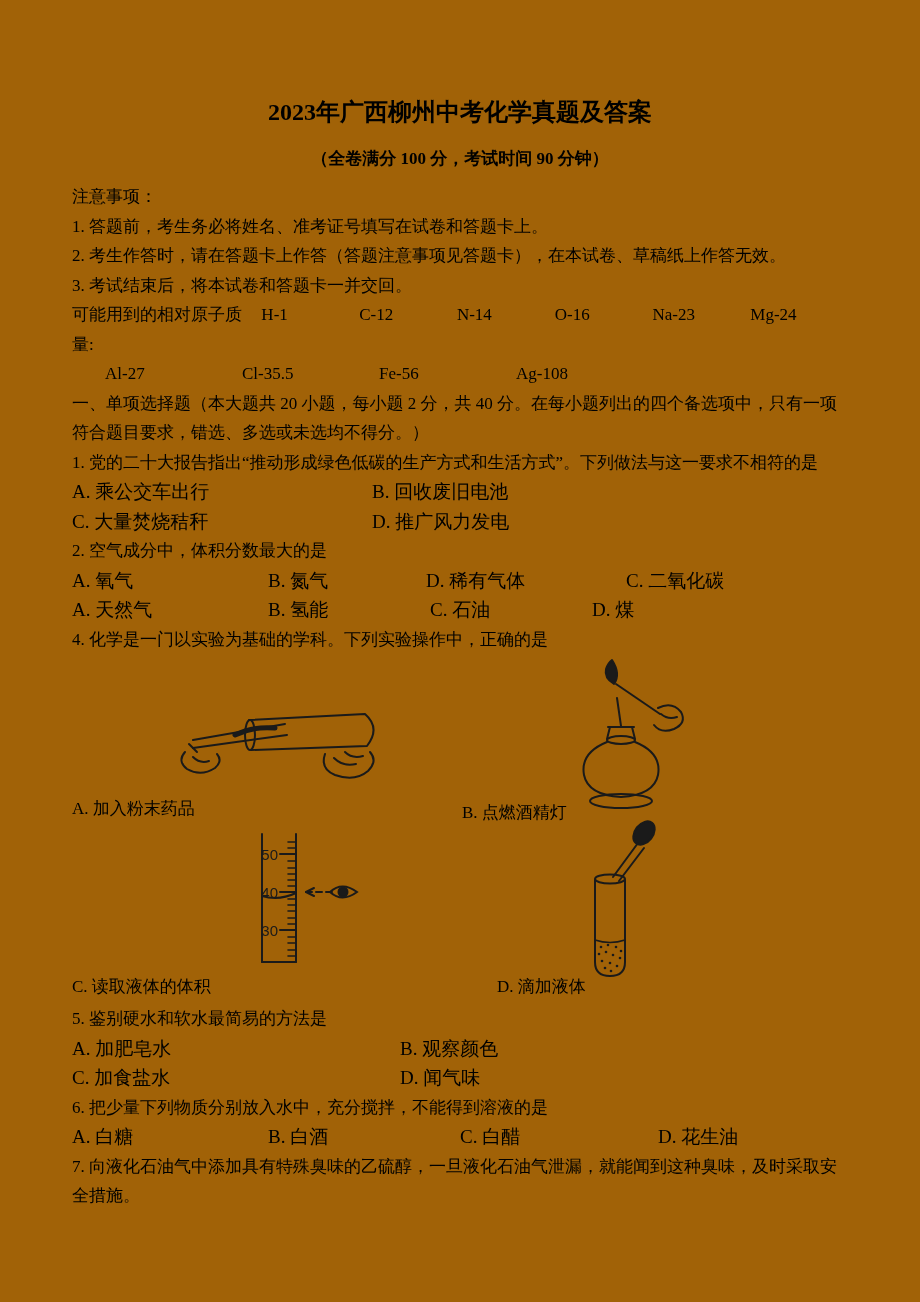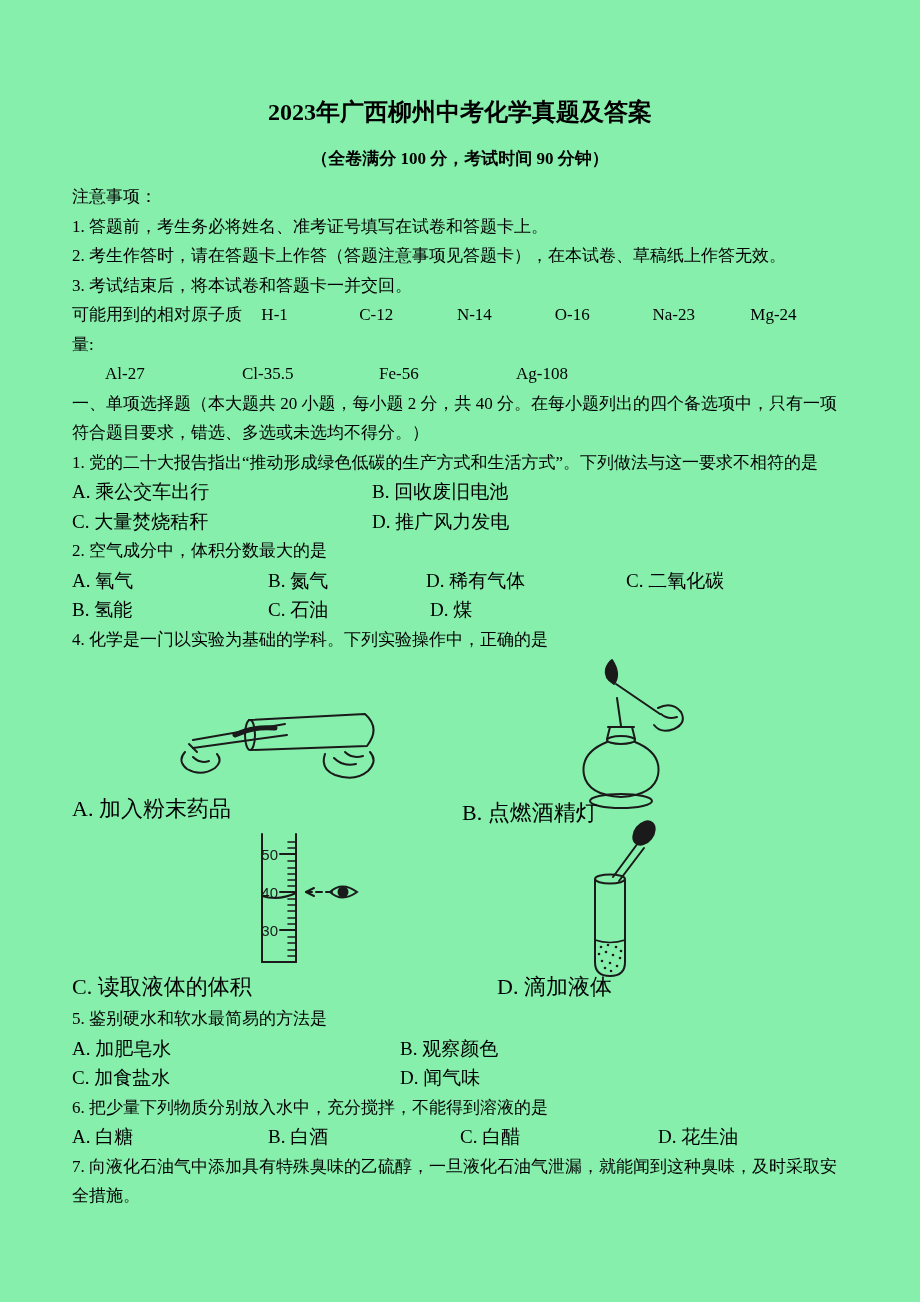--- a/index.html
+++ b/index.html
@@ -1,32 +1,32 @@
 <!DOCTYPE html>
 <html><head>
 <meta charset="utf-8">
 <style>
   * { box-sizing: border-box; }
   html,body { margin:0; padding:0; background:#ffffff; }
   body { font-family:"Liberation Serif","DejaVu Serif",serif; color:#000; }
   .page {
-    width:920px; height:1302px; margin:0 auto; background:#86efac;
+    width:920px; height:1302px; margin:0 auto; background:#a16207;
     padding:96px 72px 30px 72px; position:relative; overflow:hidden;
   }
   .doc-title { text-align:center; font-size:24px; font-weight:bold; line-height:32px; margin:0 0 18px 0; }
   .doc-subtitle { text-align:center; font-size:17px; font-weight:bold; line-height:26px; margin:12px 0 10px 0; }
   .ln { font-size:17px; line-height:29.5px; }
   .bold { font-weight:normal; }
   .atomic { display:flex; }
   .atomic .mass { display:inline-block; width:99px; }
   .atomic2 { padding-left:33px;gap:40px; }
   .atomic2 .mass { display:inline-block; width:97px; }
   .opts { display:grid; font-size:19px; line-height:29.5px; }
   .figwrap { position:relative; height:350px; }
-  .figlabel { position:absolute; font-size:22px; line-height:29.5px; white-space:nowrap;text-align:center; }
+  .figlabel { position:absolute; font-size:17px; line-height:29.5px; white-space:nowrap;text-align:center; }
   .fig { position:absolute; }
   svg text { font-family:"Liberation Sans","DejaVu Sans",sans-serif; }
 </style>
 </head>
 <body>
 
 <div class="page">
 
   <h1 class="doc-title">2023年广西柳州中考化学真题及答案</h1>
   <div class="doc-subtitle">（全卷满分 100 分，考试时间 90 分钟）</div>
@@ -66,20 +66,21 @@
 
   <div class="ln">2. 空气成分中，体积分数最大的是</div>
   <div class="opts" style="grid-template-columns:196px 158px 200px auto">
     <span>A. 氧气</span>
     <span>B. 氮气</span>
     <span>D. 稀有气体</span>
     <span>C. 二氧化碳</span>
   </div>
 
   <div class="opts" style="grid-template-columns:196px 162px 162px auto">
+    <span>A. 天然气</span>
     <span>B. 氢能</span>
     <span>C. 石油</span>
     <span>D. 煤</span>
   </div>
 
   <div class="ln">4. 化学是一门以实验为基础的学科。下列实验操作中，正确的是</div>
 
   <div class="figwrap">
 
     <svg class="fig" style="left:105px; top:4px;" width="220" height="138" viewBox="0 0 220 138">

